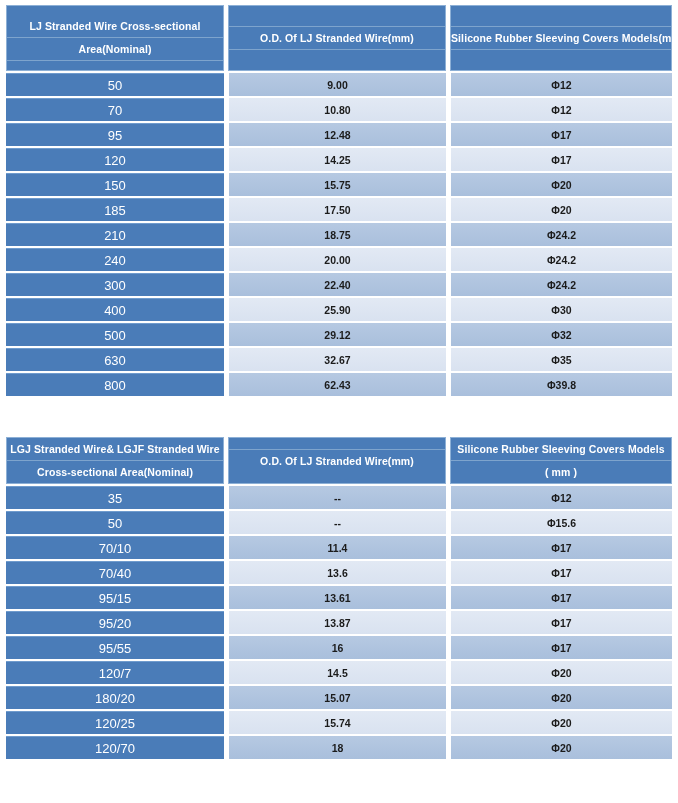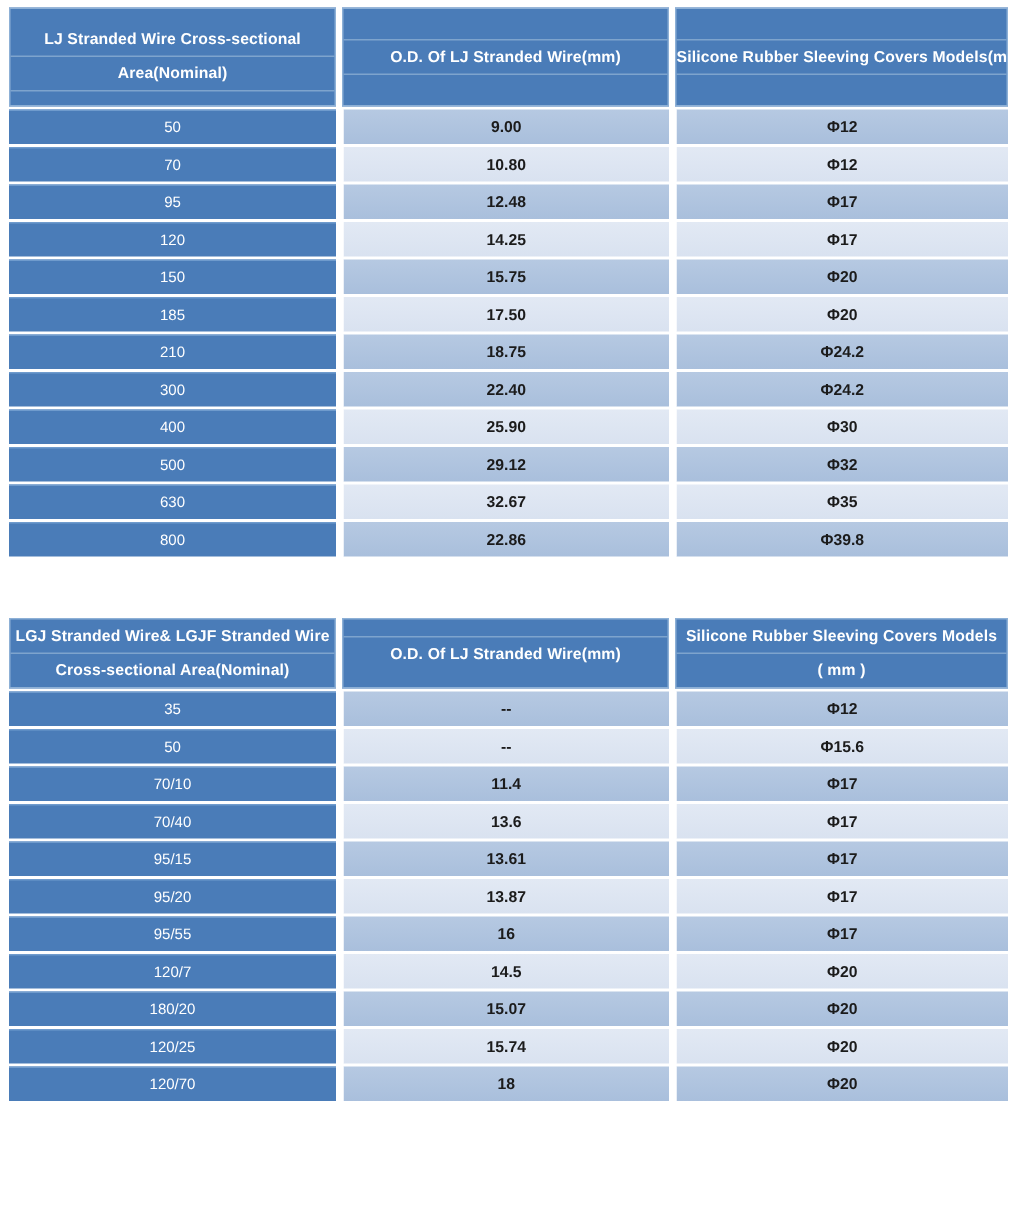--- a/index.html
+++ b/index.html
@@ -64,21 +64,21 @@
   
   .hstack.two   > .hline { }
 
   
   .lcell {
     background: #4a7cb8;
     border-top: 1px solid #6f9bcd;
     box-sizing: border-box;
     height: 23px;
     color: #ffffff;
-    font-size: 10px;
+    font-size: 13px;
     text-align: center;
     vertical-align: middle;
     padding: 0;
   }
   .vcell {
     box-sizing: border-box;
     height: 23px;
     color: #1b1b1b;
     font-size: 10.5px;
     text-align: center;
@@ -155,20 +155,25 @@
         <tr class="even">
           <td class="lcell">185</td>
           <td class="vcell">17.50</td>
           <td class="vcell">Φ20</td>
         </tr>
         <tr class="odd">
           <td class="lcell">210</td>
           <td class="vcell">18.75</td>
           <td class="vcell">Φ24.2</td>
         </tr>
+        <tr class="even">
+          <td class="lcell">240</td>
+          <td class="vcell">20.00</td>
+          <td class="vcell">Φ24.2</td>
+        </tr>
         <tr class="odd">
           <td class="lcell">300</td>
           <td class="vcell">22.40</td>
           <td class="vcell">Φ24.2</td>
         </tr>
         <tr class="even">
           <td class="lcell">400</td>
           <td class="vcell">25.90</td>
           <td class="vcell">Φ30</td>
         </tr>
@@ -177,21 +182,21 @@
           <td class="vcell">29.12</td>
           <td class="vcell">Φ32</td>
         </tr>
         <tr class="even">
           <td class="lcell">630</td>
           <td class="vcell">32.67</td>
           <td class="vcell">Φ35</td>
         </tr>
         <tr class="odd">
           <td class="lcell">800</td>
-          <td class="vcell">22.86</td>
+          <td class="vcell">62.43</td>
           <td class="vcell">Φ39.8</td>
         </tr>
       </tbody>
   </table>
 
   <table class="spec-table t2">
     <colgroup>
         <col class="c1">
         <col class="c2">
         <col class="c3">

